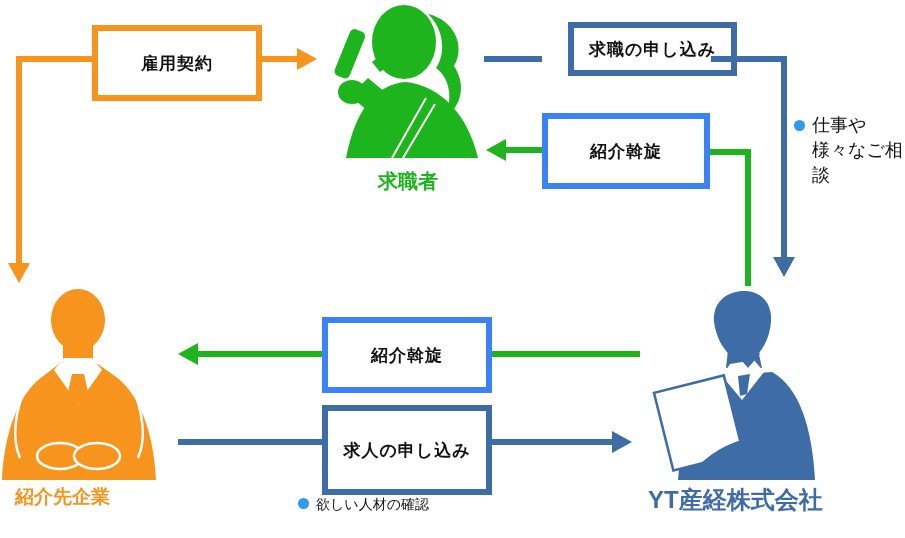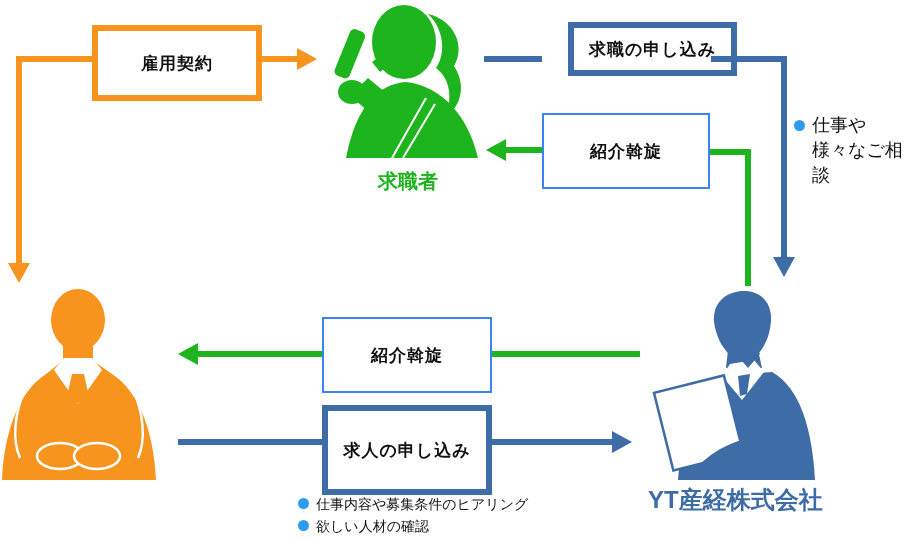--- a/index.html
+++ b/index.html
@@ -11,21 +11,21 @@
   .line.orange{background:#F7941E;}
   .line.green{background:#1DB41D;}
   .line.blue{background:#3E6CA6;}
 
   .flow-box{
     position:absolute;background:#fff;box-sizing:border-box;
     display:flex;align-items:center;justify-content:center;
     font-weight:700;font-size:17px;color:#111;letter-spacing:1px;
   }
   .flow-box.orange{border:6px solid #F7941E;}
-  .flow-box.green{border:2px solid #3b82f6;}
+  .flow-box.green{border:6px solid #3b82f6;}
   .flow-box.blue{border:6px solid #3E6CA6;}
 
   .arrow{position:absolute;width:0;height:0;}
   .arrow.right{border-top:11px solid transparent;border-bottom:11px solid transparent;border-left:20px solid #000;}
   .arrow.left{border-top:11px solid transparent;border-bottom:11px solid transparent;border-right:20px solid #000;}
   .arrow.down{border-left:11px solid transparent;border-right:11px solid transparent;border-top:20px solid #000;}
   .arrow.right.orange{border-left-color:#F7941E;}
   .arrow.right.blue{border-left-color:#3E6CA6;}
   .arrow.left.green{border-right-color:#1DB41D;}
   .arrow.down.orange{border-top-color:#F7941E;}
@@ -122,20 +122,21 @@
       <rect fill="#F7941E" x="63" y="52" width="30" height="20"></rect>
       <path fill="#F7941E" d="M2 192 C4 146 18 104 46 86 L64 72 L92 72 L112 86 C140 104 154 146 156 192 Z"></path>
       <path fill="#ffffff" d="M54 82 L78 116 L102 82 L92 70 L64 70 Z"></path>
       <path fill="#F7941E" d="M72 86 L84 86 L88 104 L78 116 L68 104 Z"></path>
       <path stroke="#ffffff" stroke-width="2.5" fill="none" d="M26 98 C14 126 12 152 20 170"></path>
       <path stroke="#ffffff" stroke-width="2.5" fill="none" d="M132 98 C144 126 146 152 138 170"></path>
       <ellipse fill="#F7941E" stroke="#ffffff" stroke-width="2.5" cx="60" cy="168" rx="23" ry="13"></ellipse>
       <ellipse fill="#F7941E" stroke="#ffffff" stroke-width="2.5" cx="97" cy="168" rx="23" ry="13"></ellipse>
     </svg>
   </div>
+  <div class="actor-label orange" style="left:15px;top:484px;">紹介先企業</div>
 
   <div class="actor" style="left:650px;top:288px;width:166px;height:192px;">
     <svg width="166" height="192" viewBox="0 0 166 192">
       <path fill="#3E6CA6" d="M64 34 C62 12 80 2 96 3 C112 4 122 16 121 33 C120 48 114 60 107 67 L80 67 C72 60 66 48 64 34 Z"></path>
       <path fill="#3E6CA6" d="M78 62 L108 62 L112 80 L76 80 Z"></path>
       <path fill="#3E6CA6" d="M28 192 C32 138 50 102 76 88 L122 84 C150 100 162 140 165 192 Z"></path>
       <path fill="#ffffff" d="M72 88 L92 112 L114 84 L104 72 L80 76 Z"></path>
       <path fill="#3E6CA6" d="M88 88 L100 86 L97 106 L90 108 Z"></path>
       <path fill="#3E6CA6" d="M86 66 C94 58 106 58 110 66 L98 80 Z"></path>
       <g transform="rotate(-14 52 132)">
@@ -150,21 +151,17 @@
     <div class="note-item">
       <span class="dot"></span>
       <span class="note-text">仕事や
 様々なご相談</span>
     </div>
   </div>
 
   <div class="note-list bottom" style="left:298px;top:493px;width:280px;">
     <div class="note-item">
       <span class="dot"></span>
-      <span class="note-text">仕事内容や募集条件のヒアリング</span>
-    </div>
-    <div class="note-item">
-      <span class="dot"></span>
       <span class="note-text">欲しい人材の確認</span>
     </div>
   </div>
 
 </div>
 
 </body></html>

